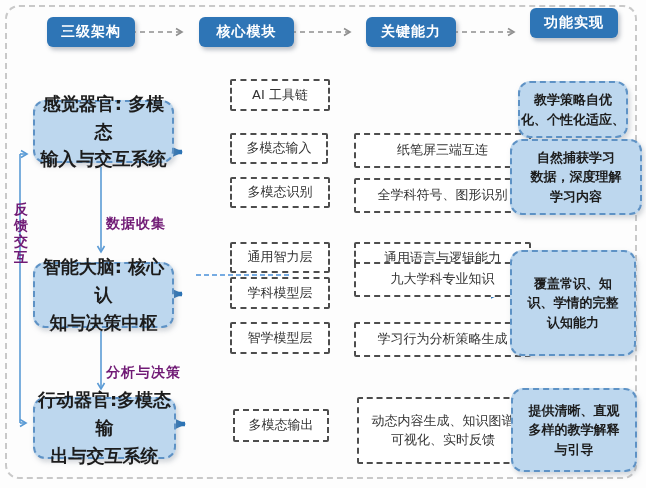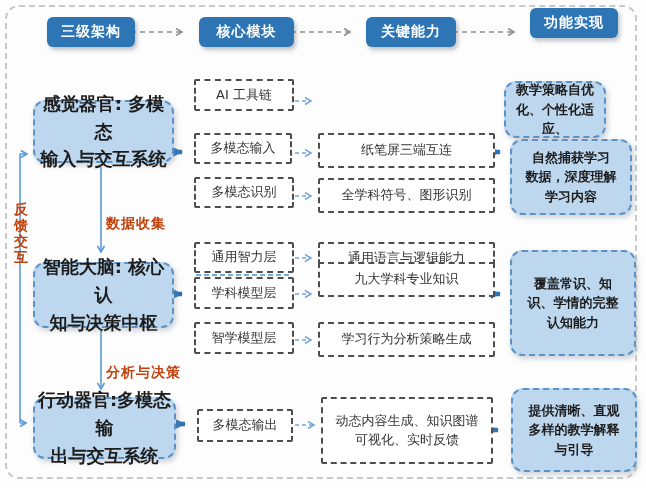--- a/index.html
+++ b/index.html
@@ -24,24 +24,24 @@
     position:absolute;background:#BDD7EE;border:2px dashed #5E92C5;border-radius:12px;
     box-sizing:border-box;display:flex;align-items:center;justify-content:center;
     text-align:center;color:#1c1c1c;font-weight:bold;white-space:pre-line;
     box-shadow:2px 3px 5px rgba(130,140,155,.35);
   }
   .organ{font-size:18px;line-height:1.55;}
   .outcome{font-size:13px;line-height:1.5;}
   .mod,.cap{
     position:absolute;background:#ffffff;border:2px dashed #4d4d4d;border-radius:2px;
     box-sizing:border-box;display:flex;align-items:center;justify-content:center;
-    text-align:center;color:#333;font-size:13px;white-space:pre-line;line-height:1.4;
+    text-align:center;color:#333;font-size:13px;white-space:pre-line;line-height:1.4;margin-left:36px;
   }
   .redlabel{
-    position:absolute;color:#c2410c;font-weight:bold;font-size:14px;letter-spacing:1px;
+    position:absolute;color:#701a75;font-weight:bold;font-size:14px;letter-spacing:1px;
   }
   .vertical{
     width:18px;line-height:16px;word-break:break-all;text-align:center;letter-spacing:0;
   }
 </style>
 </head>
 <body>
 
 <div class="canvas">
 
@@ -114,23 +114,23 @@
   <div class="mod" style="left:197px;top:409px;width:96px;height:33px">多模态输出</div>
 
   <div class="cap" style="left:318px;top:133px;width:177px;height:35px">纸笔屏三端互连</div>
   <div class="cap" style="left:318px;top:178px;width:177px;height:35px">全学科符号、图形识别</div>
   <div class="cap" style="left:318px;top:242px;width:177px;height:32px">通用语言与逻辑能力</div>
   <div class="cap" style="left:318px;top:262px;width:177px;height:35px">九大学科专业知识</div>
   <div class="cap" style="left:318px;top:322px;width:177px;height:35px">学习行为分析策略生成</div>
   <div class="cap" style="left:321px;top:397px;width:172px;height:67px">动态内容生成、知识图谱
 可视化、实时反馈</div>
 
-  <div class="outcome" style="left:504px;top:81px;width:102px;height:57px">教学策略自优
+  <div class="outcome" style="left:518px;top:81px;width:110px;height:57px">教学策略自优
 化、个性化适应、</div>
-  <div class="outcome" style="left:510px;top:139px;width:122px;height:76px">自然捕获学习
+  <div class="outcome" style="left:510px;top:139px;width:132px;height:76px">自然捕获学习
 数据，深度理解
 学习内容</div>
   <div class="outcome" style="left:510px;top:250px;width:126px;height:106px">覆盖常识、知
 识、学情的完整
 认知能力</div>
   <div class="outcome" style="left:511px;top:388px;width:126px;height:84px">提供清晰、直观
 多样的教学解释
 与引导</div>
 
   <div class="redlabel" style="left:106px;top:215px">数据收集</div>

